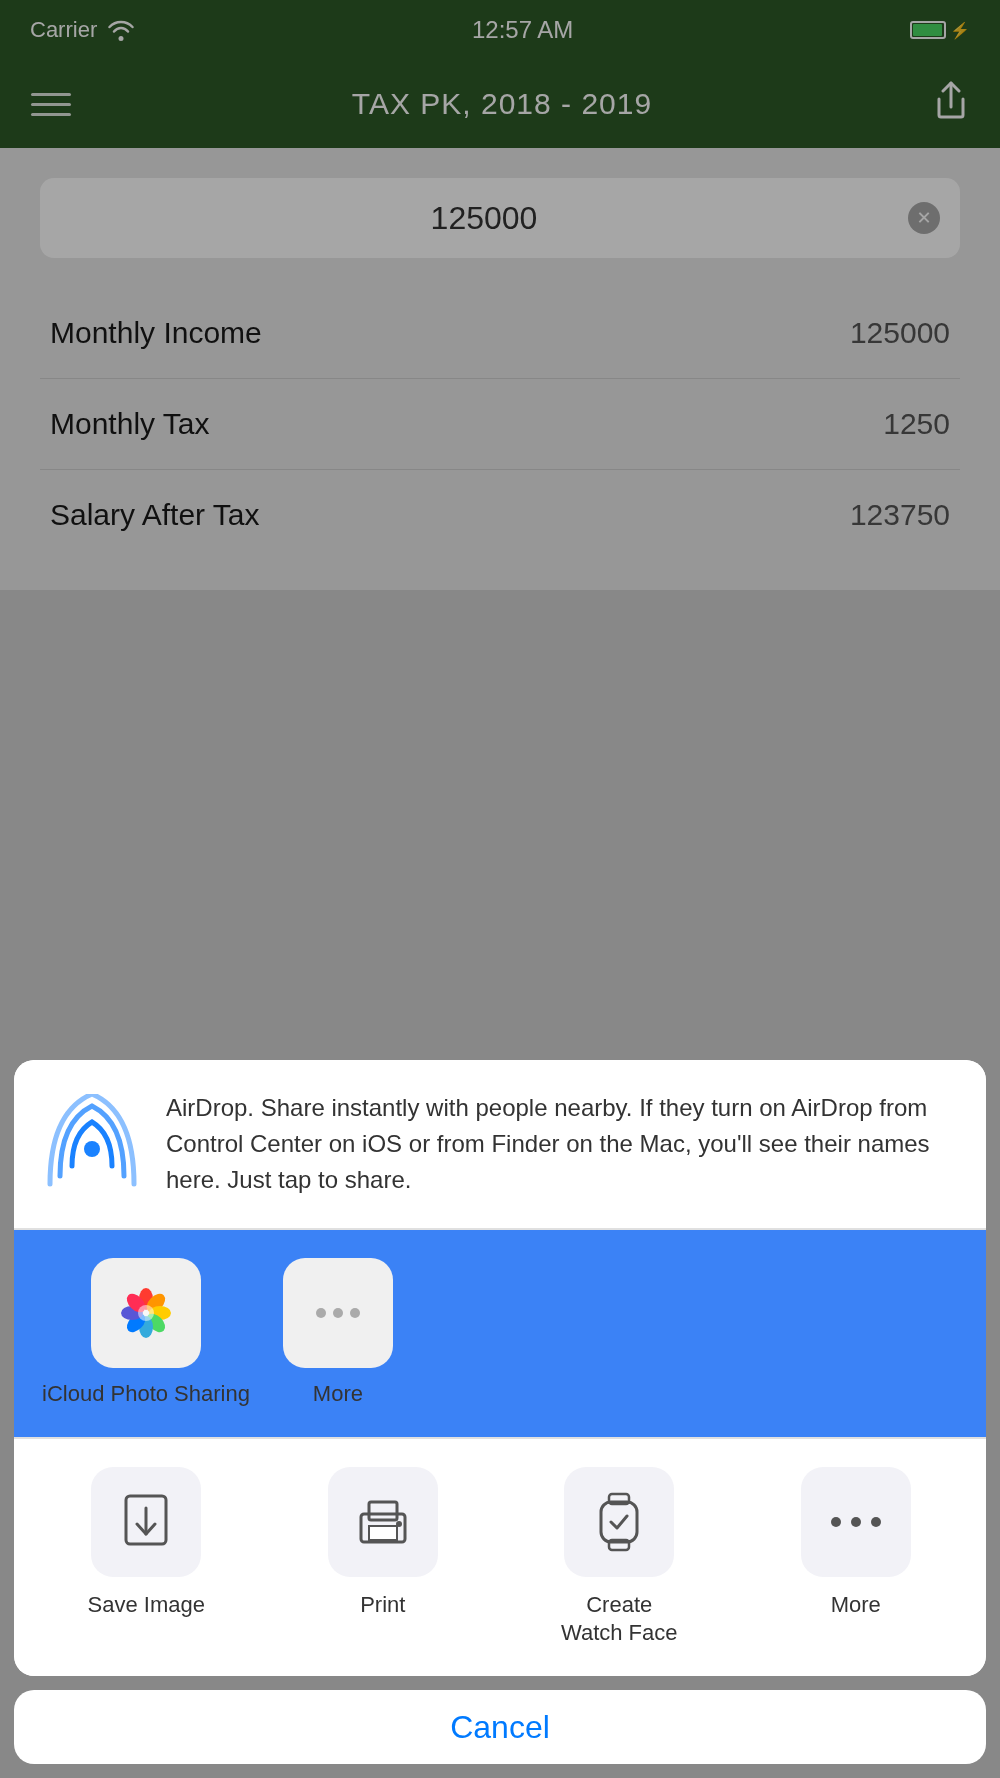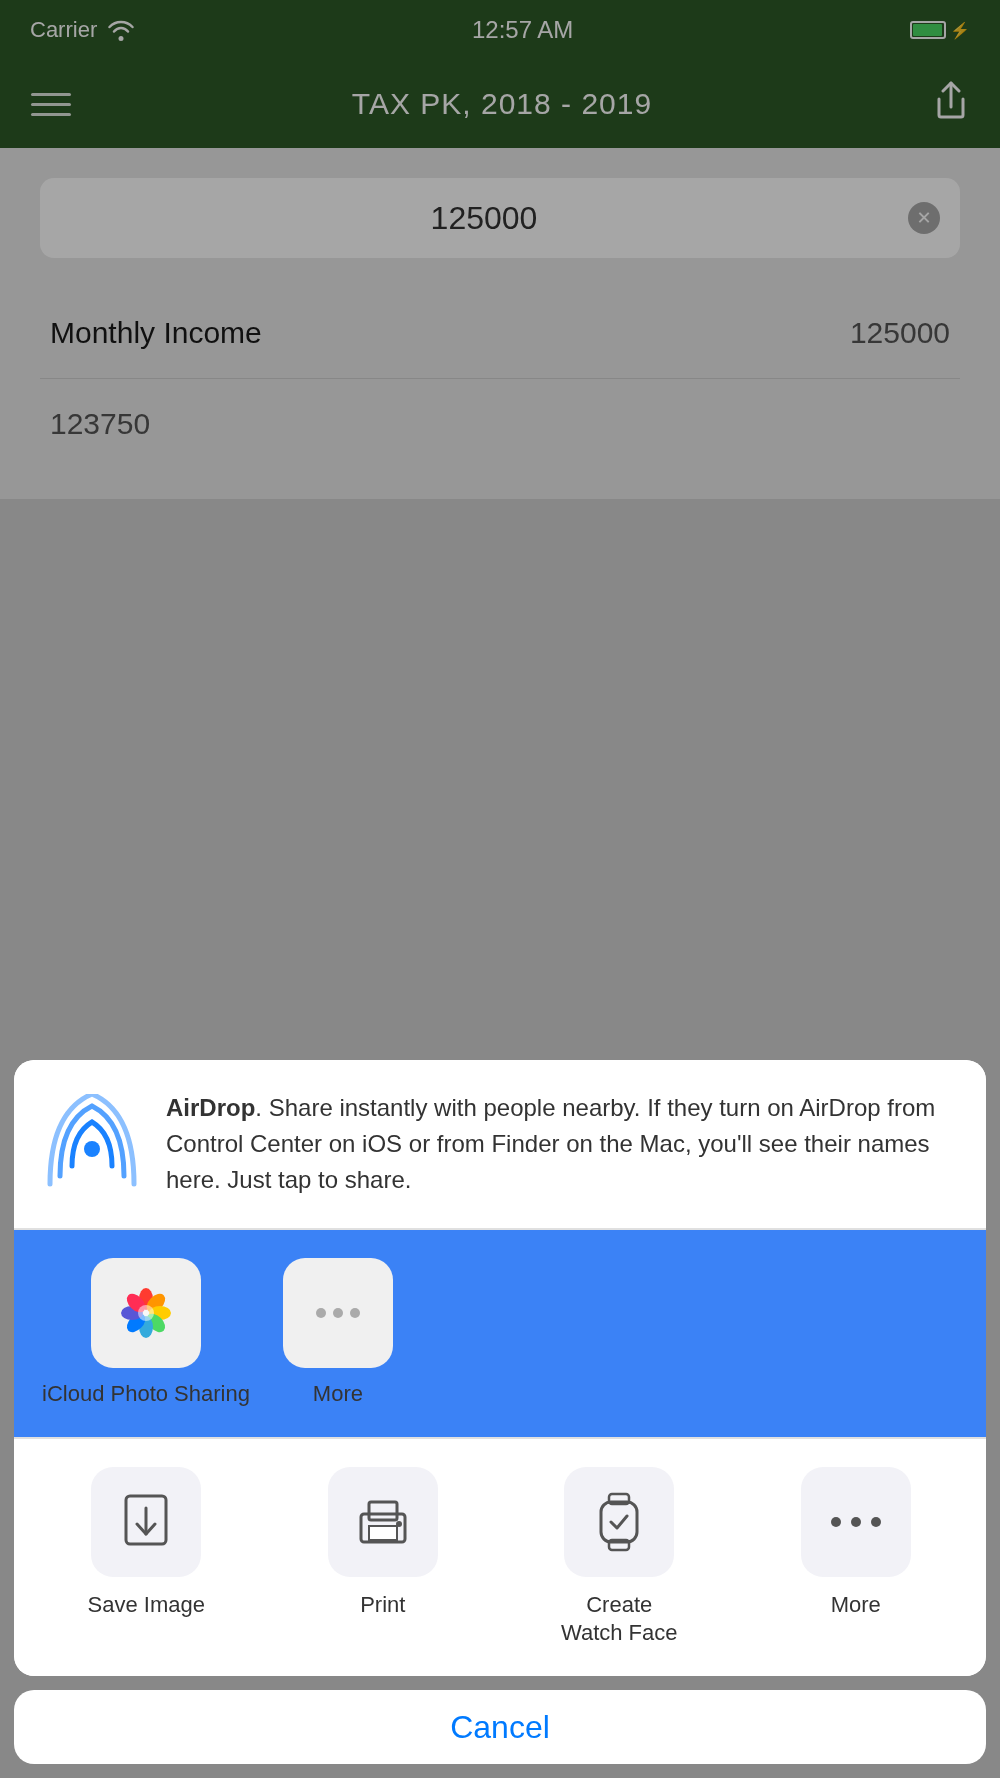--- a/index.html
+++ b/index.html
@@ -171,21 +171,21 @@
       width: 100px;
       height: 100px;
       flex-shrink: 0;
       position: relative;
     }
     .airdrop-text {
       font-size: 24px;
       color: #333;
       line-height: 1.5;
     }
-    .airdrop-text strong { font-weight: 700; }
+    .airdrop-text strong { font-weight: 400; }
 
     
     .apps-panel {
       background: #3b82f6;
       border-top: 1px solid #e0e0e0;
       padding: 28px 28px;
       display: flex;
       gap: 28px;
     }
 
@@ -327,20 +327,25 @@
   <div class="input-row">
     <input type="text" value="125000" style="">
     <div class="clear-btn">✕</div>
   </div>
 
   <div class="data-row">
     <span class="data-label">Monthly Income</span>
     <span class="data-value">125000</span>
   </div>
   <div class="data-row">
+    <span class="data-label">Monthly Tax</span>
+    <span class="data-value">1250</span>
+  </div>
+  <div class="data-row">
+    <span class="data-label">Salary After Tax</span>
     <span class="data-value">123750</span>
   </div>
 </div>
 
 <div class="overlay">
   <div class="share-sheet">
 
     <div class="main-card">
 
       <div class="airdrop-panel">

